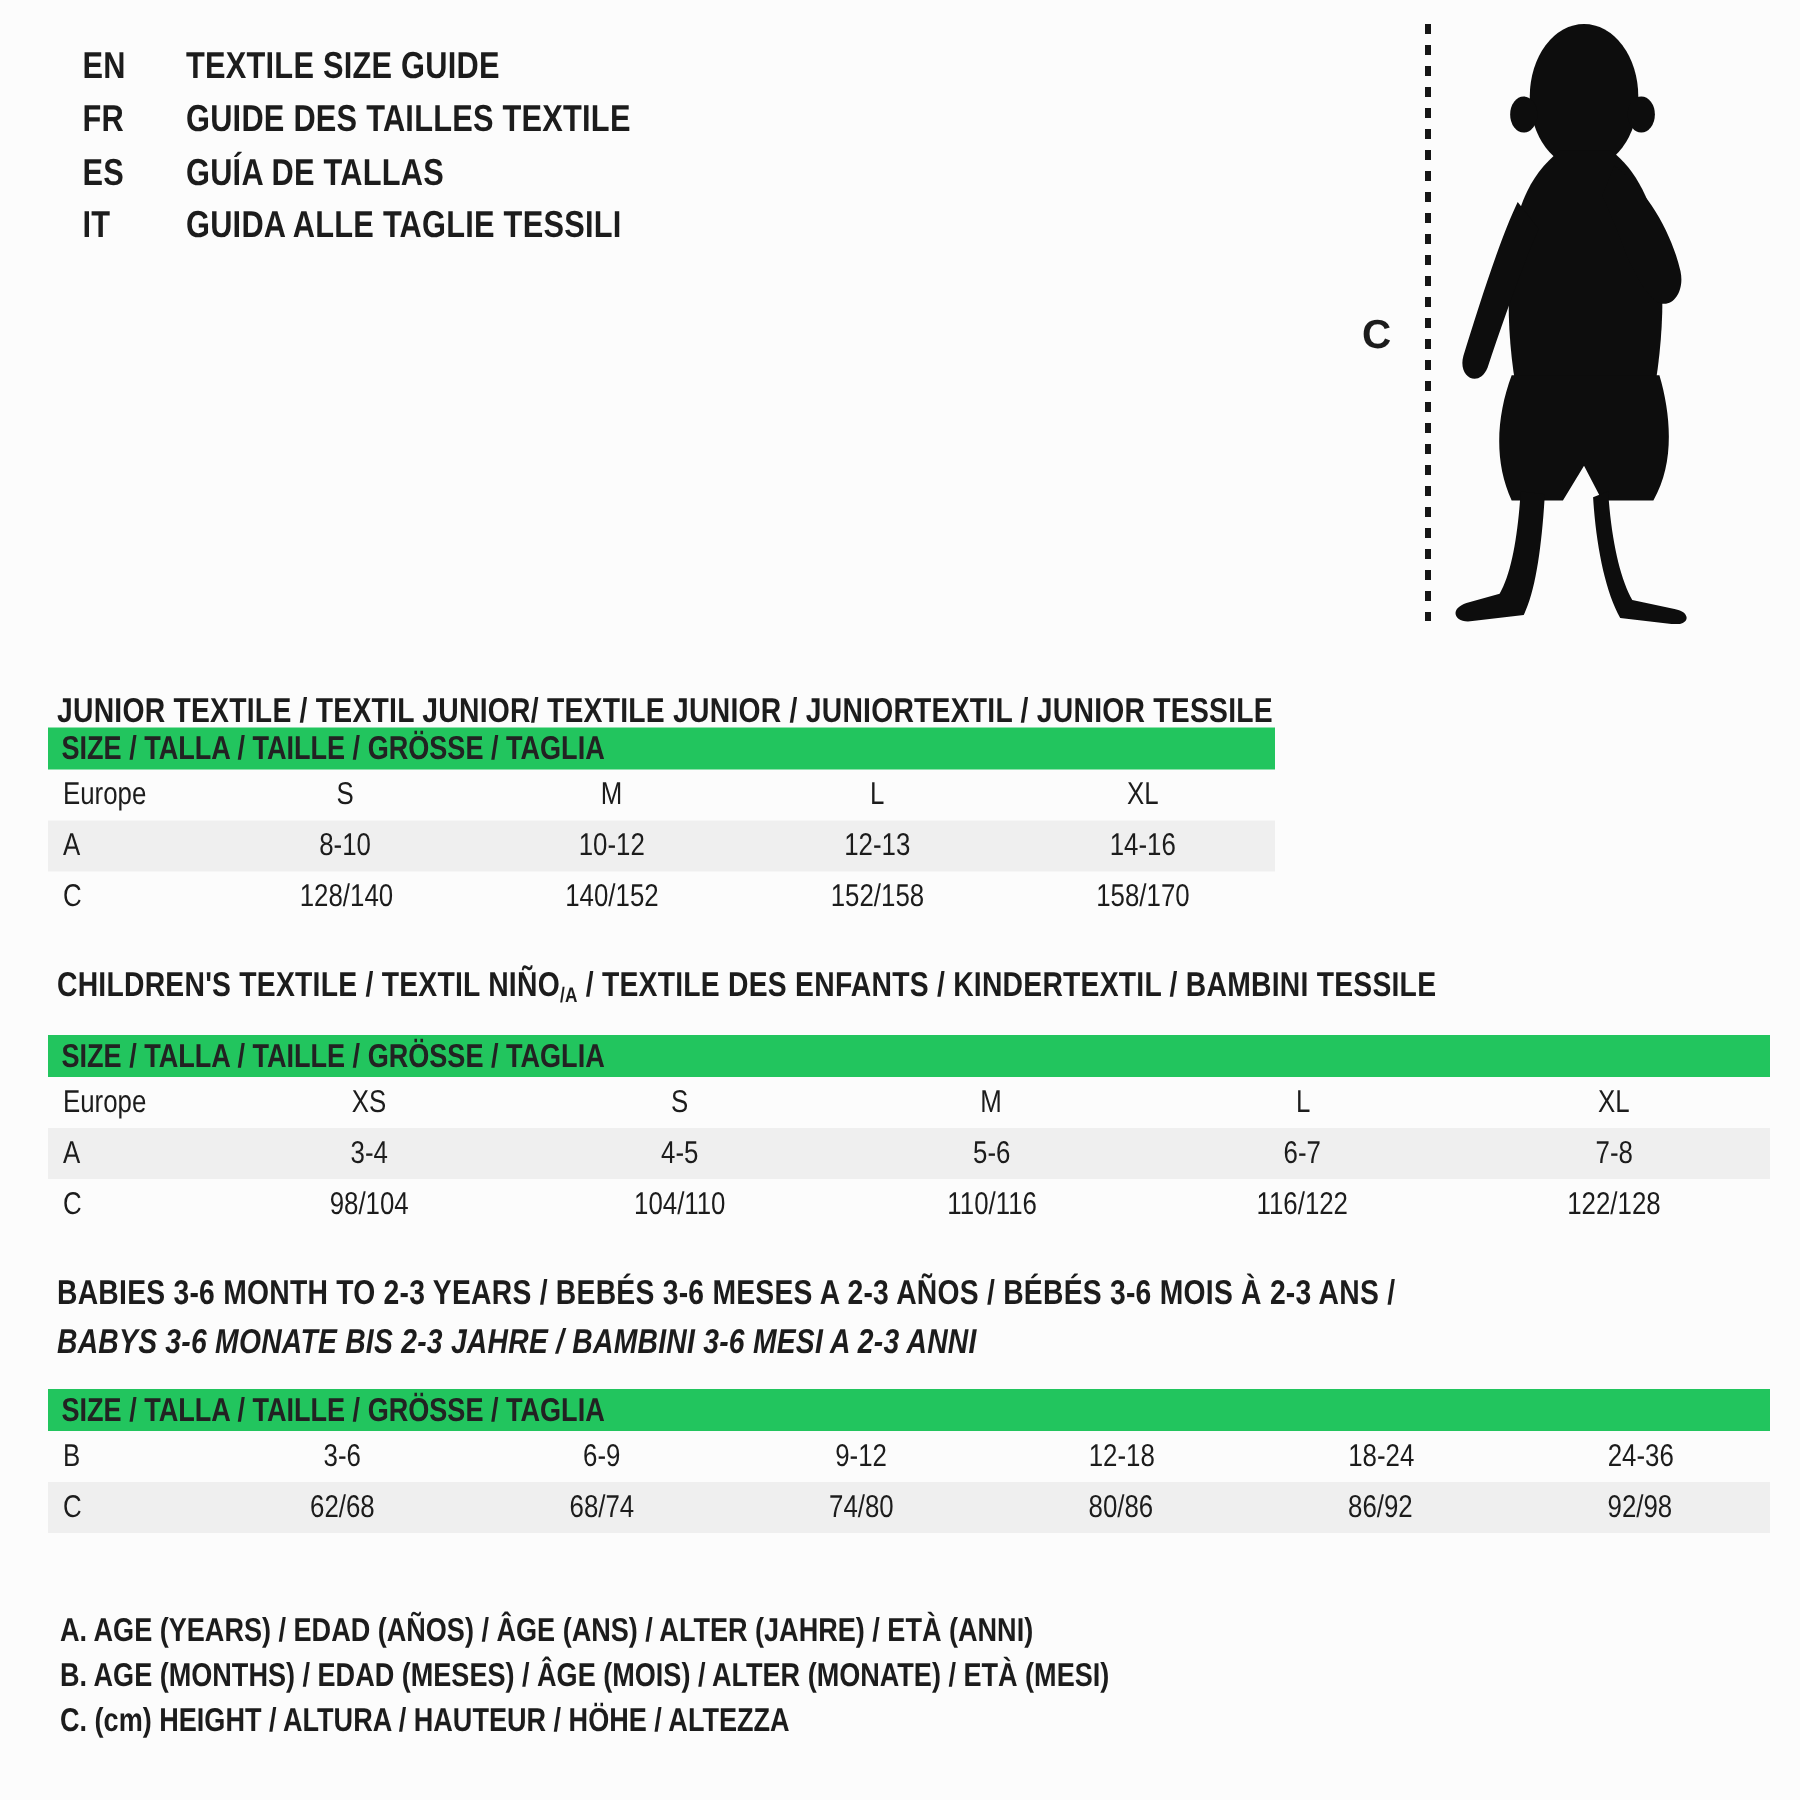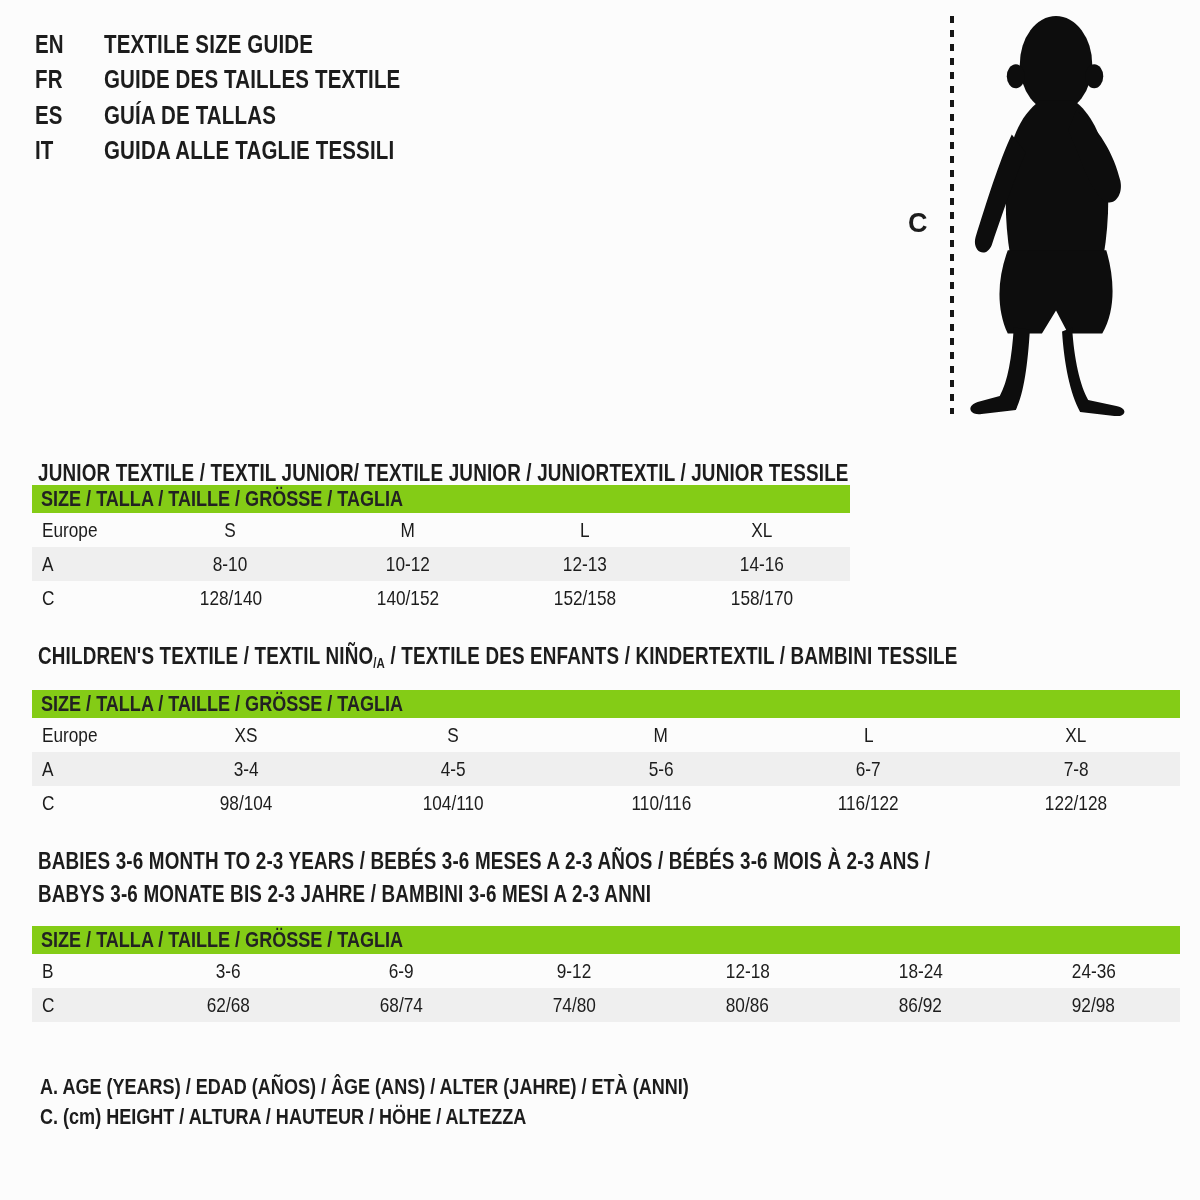--- a/index.html
+++ b/index.html
@@ -9,32 +9,32 @@
     font-family:"Liberation Sans", sans-serif;
   }
   .abs { position:absolute; }
 
   
   .cx  { display:inline-block; transform:scaleX(.82); transform-origin:0 50%; white-space:nowrap; }
   .cxc { display:inline-block; transform:scaleX(.82); transform-origin:50% 50%; white-space:nowrap; }
 
   
   .lang-row { display:grid; grid-template-columns:69px auto; align-items:baseline;
-              font-weight:700; font-size:25px; line-height:35.3px; letter-spacing:.2px; }
+              font-weight:700; font-size:25px; line-height:35.3px; letter-spacing:.2px;margin-left:20px; }
 
   
   .measure-line { width:4px; background:repeating-linear-gradient(to bottom,#161616 0 7px,transparent 7px 14px); }
   .measure-label { font-weight:700; font-size:27px; }
 
   
   .sec-title { font-weight:700; font-size:23px; letter-spacing:.2px; }
   .sub-a { font-size:14px; vertical-align:-4px; }
 
   
-  .band { background:#84cc16; height:28px; line-height:28px; font-weight:700; font-size:22px;
+  .band { background:#22c55e; height:28px; line-height:28px; font-weight:700; font-size:22px;
           padding-left:9px; box-sizing:border-box; color:#222; }
 
   
   .trow { display:grid; align-items:center; height:34px; font-size:21px; font-weight:400; }
   .cols4 { grid-template-columns:110px repeat(4,1fr); }
   .cols5 { grid-template-columns:110px repeat(5,1fr); }
   .cols6 { grid-template-columns:110px repeat(6,1fr); }
   .trow.stripe { background:#efefef; }
   .trow .lbl { padding-left:10px; text-align:left; }
   .trow .val { text-align:center; }
@@ -148,21 +148,21 @@
     <div class="val"><span class="cxc">104/110</span></div>
     <div class="val"><span class="cxc">110/116</span></div>
     <div class="val"><span class="cxc">116/122</span></div>
     <div class="val"><span class="cxc">122/128</span></div>
   </div>
 </div>
 
 <div class="abs sec-title" style="left:38px; top:848px;">
   <span class="cx">BABIES 3-6 MONTH TO 2-3 YEARS / BEBÉS 3-6 MESES A 2-3 AÑOS / BÉBÉS 3-6 MOIS À 2-3 ANS /</span>
 </div>
-<div class="abs sec-title" style="left:38px; top:881px;">
+<div class="abs sec-title" style="left:38px; top:881px;font-style:italic;">
   <span class="cx">BABYS 3-6 MONATE BIS 2-3 JAHRE / BAMBINI 3-6 MESI A 2-3 ANNI</span>
 </div>
 <div class="abs band" style="left:32px; top:926px; width:1148px;">
   <span class="cx">SIZE / TALLA / TAILLE / GRÖSSE / TAGLIA</span>
 </div>
 <div class="abs" style="left:32px; top:954px; width:1148px;">
   <div class="trow cols6">
     <div class="lbl"><span class="cx">B</span></div>
     <div class="val"><span class="cxc">3-6</span></div>
     <div class="val"><span class="cxc">6-9</span></div>
@@ -180,15 +180,18 @@
     <div class="val"><span class="cxc">86/92</span></div>
     <div class="val"><span class="cxc">92/98</span></div>
   </div>
 </div>
 
 <div class="abs" style="left:40px; top:1072px;">
   <div class="legend-line">
     <span class="cx">A. AGE (YEARS) / EDAD (AÑOS) / ÂGE (ANS) / ALTER (JAHRE) / ETÀ (ANNI)</span>
   </div>
   <div class="legend-line">
+    <span class="cx">B. AGE (MONTHS) / EDAD (MESES) / ÂGE (MOIS) / ALTER (MONATE) / ETÀ (MESI)</span>
+  </div>
+  <div class="legend-line">
     <span class="cx">C. (cm) HEIGHT / ALTURA / HAUTEUR / HÖHE / ALTEZZA</span>
   </div>
 </div>
 
 </body></html>

